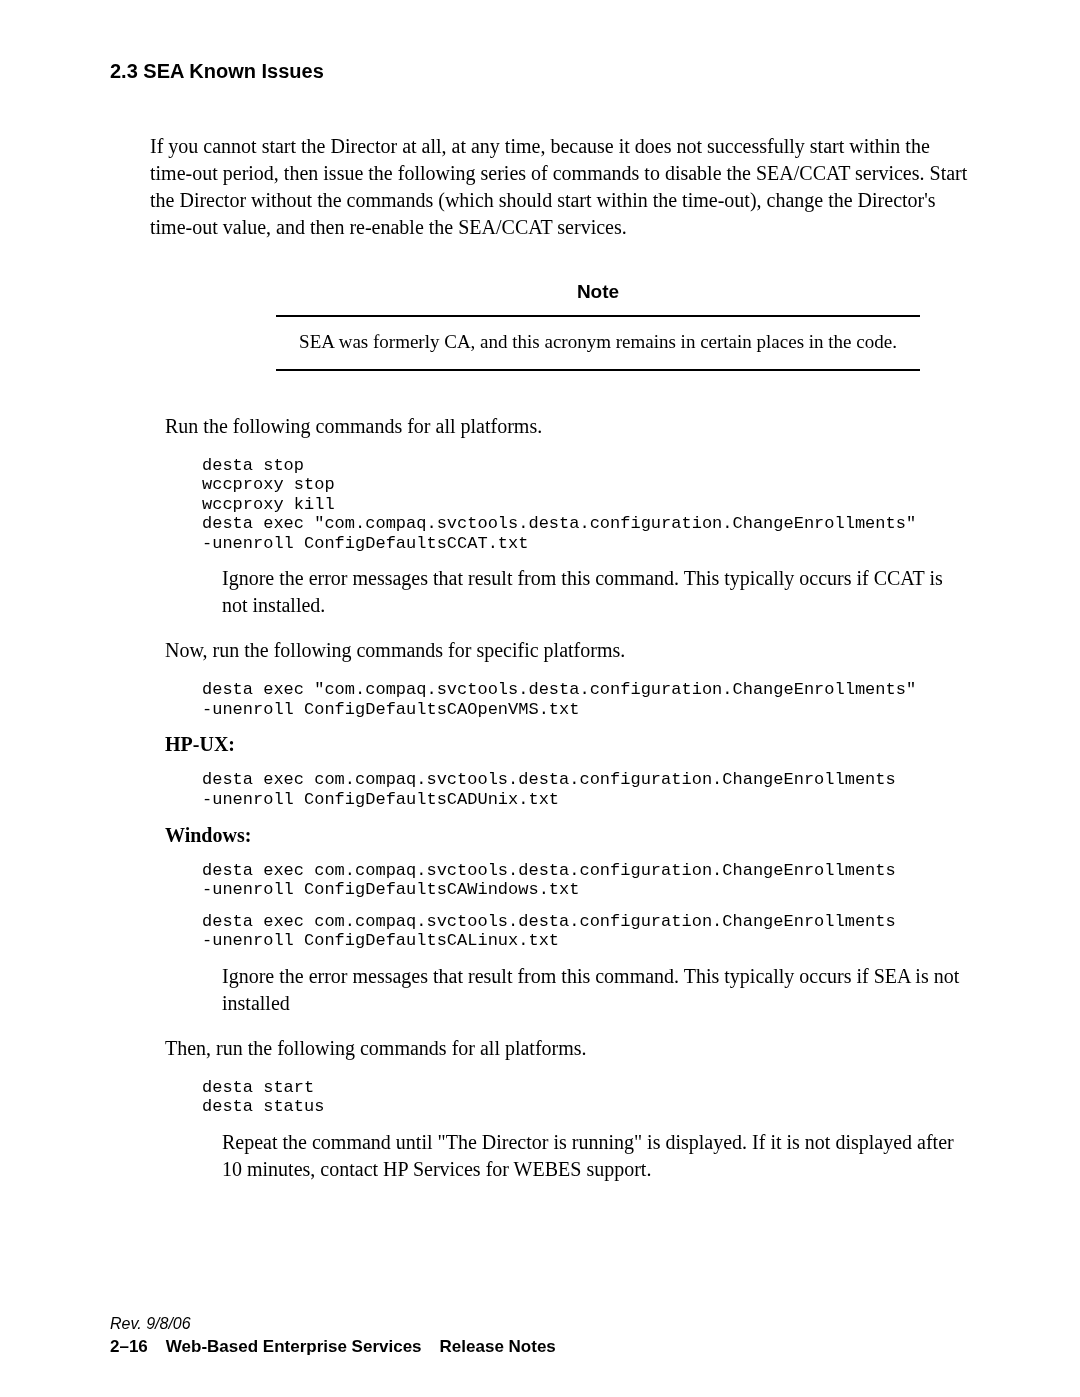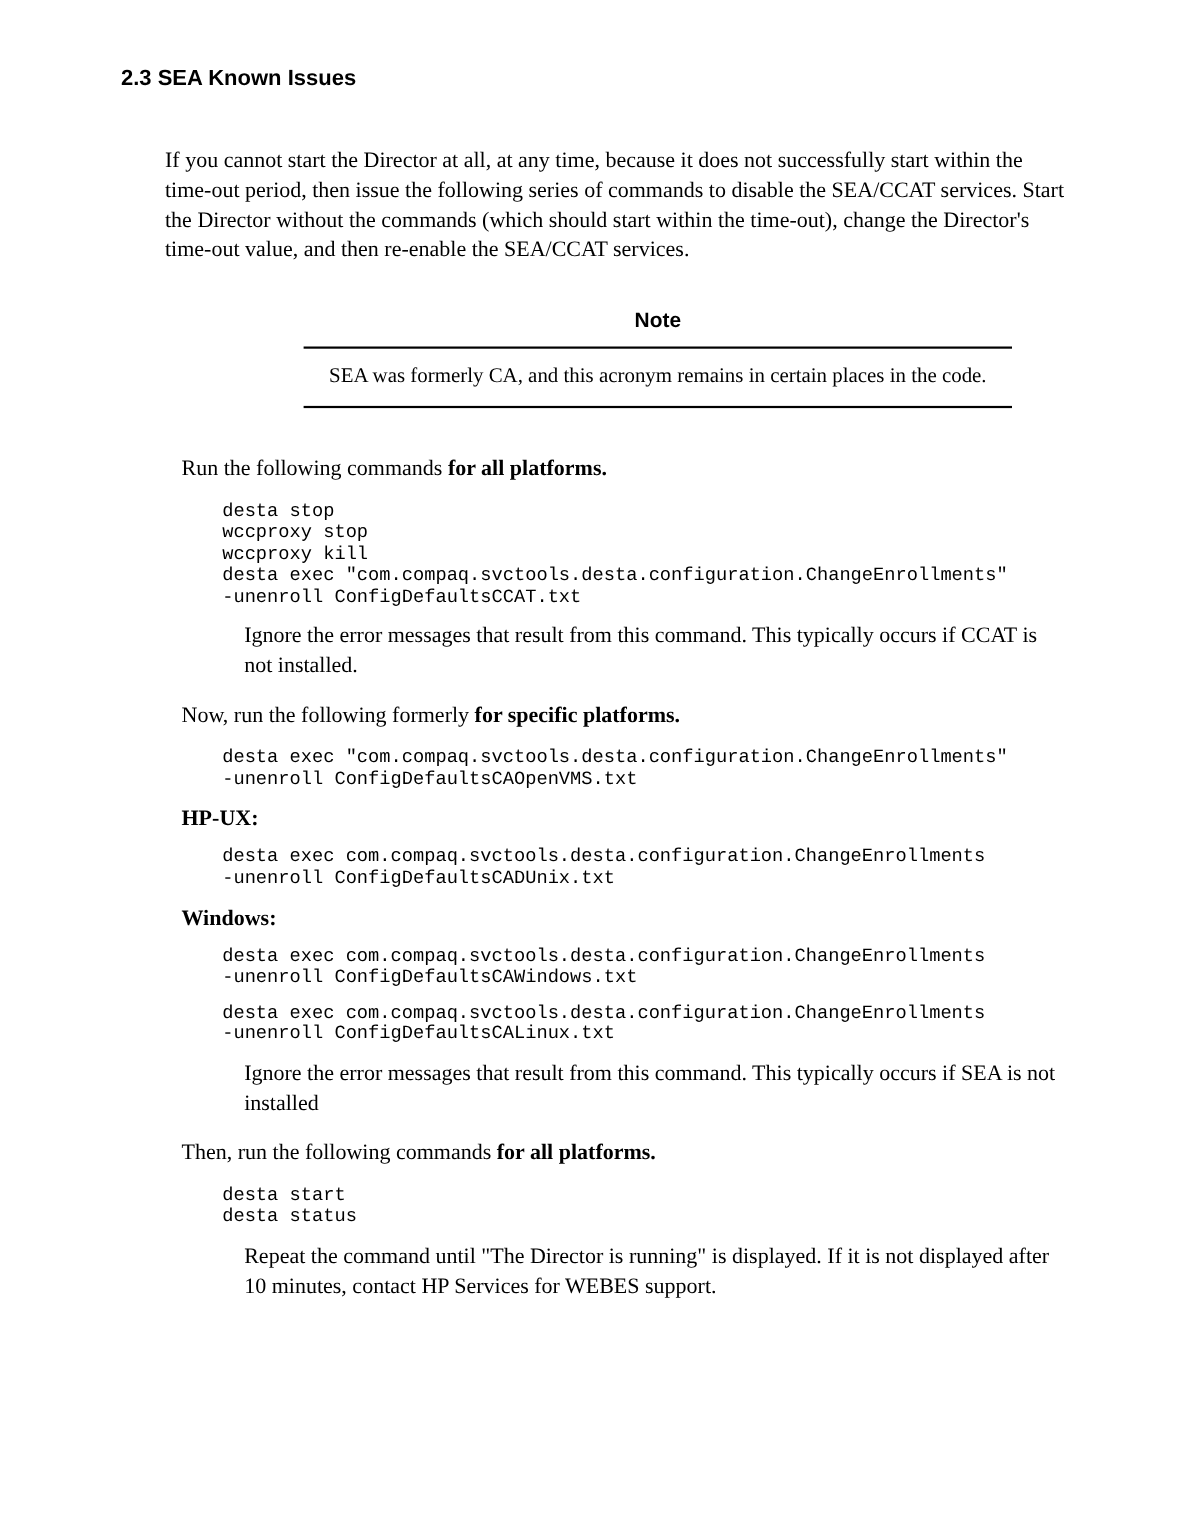--- a/index.html
+++ b/index.html
@@ -96,21 +96,21 @@
     margin-bottom: 4px;
   }
   .footer-line {
     font-weight: bold;
     font-size: 17px;
   }
   .footer-gap {
     display:inline-block;
     width: 18px;
   }
-  b { font-weight: bold; }
+  b { font-weight: normal; }
 </style>
 </head>
 <body>
 
 <div class="page">
 
   <div class="header">
     <div>2.3  SEA Known Issues</div>
   </div>
 
@@ -129,21 +129,21 @@
 
   <div class="code">desta stop
 wccproxy stop
 wccproxy kill
 desta exec "com.compaq.svctools.desta.configuration.ChangeEnrollments"
 -unenroll ConfigDefaultsCCAT.txt</div>
 
   <div class="indent-note">Ignore the error messages that result from this command. This typically occurs if CCAT is not installed.</div>
 
   <div class="run-line">
-    <span>Now, run the following formerly </span><b>for specific platforms.</b>
+    <span>Now, run the following commands </span><b>for specific platforms.</b>
   </div>
 
   <div class="code">desta exec "com.compaq.svctools.desta.configuration.ChangeEnrollments"
 -unenroll ConfigDefaultsCAOpenVMS.txt</div>
 
   <div class="platform-heading">HP-UX:</div>
   <div class="code">desta exec com.compaq.svctools.desta.configuration.ChangeEnrollments
 -unenroll ConfigDefaultsCADUnix.txt</div>
 
   <div class="platform-heading">Windows:</div>
@@ -160,13 +160,17 @@
   </div>
 
   <div class="code">desta start
 desta status</div>
 
   <div class="indent-note">Repeat the command until "The Director is running" is displayed. If it is not displayed after 10 minutes, contact HP Services for WEBES support.</div>
 
 </div>
 
 <div class="footer">
+  <div class="footer-rev">Rev. 9/8/06</div>
+  <div class="footer-line">
+    <span>2–16</span><span class="footer-gap"></span><span>Web-Based Enterprise Services</span><span class="footer-gap"></span><span>Release Notes</span>
+  </div>
 </div>
 
 </body></html>

